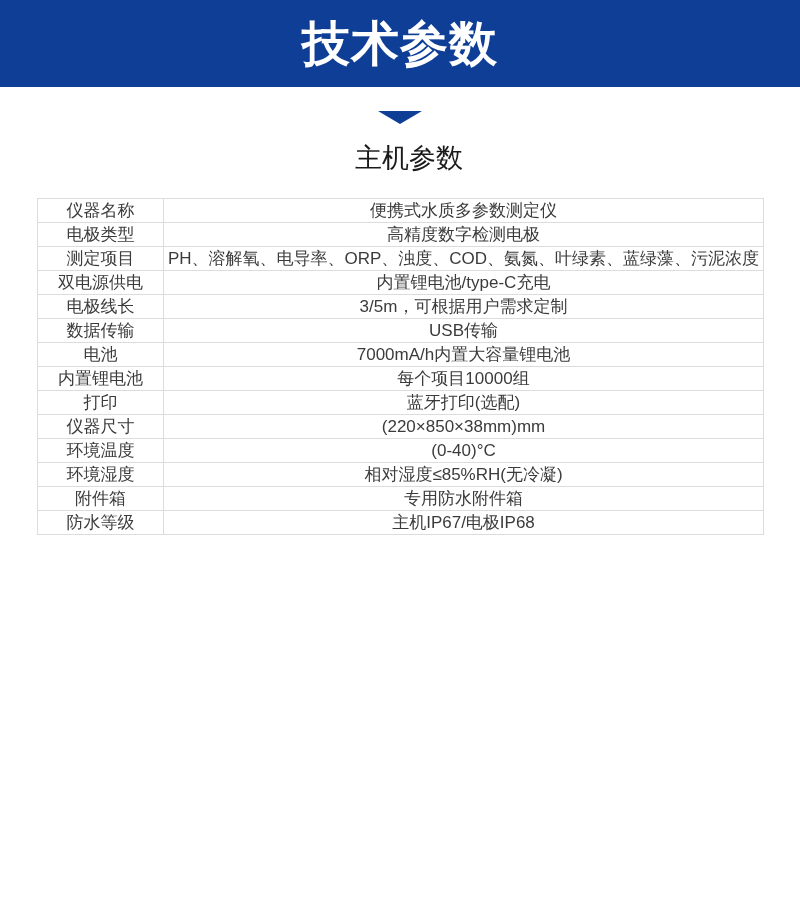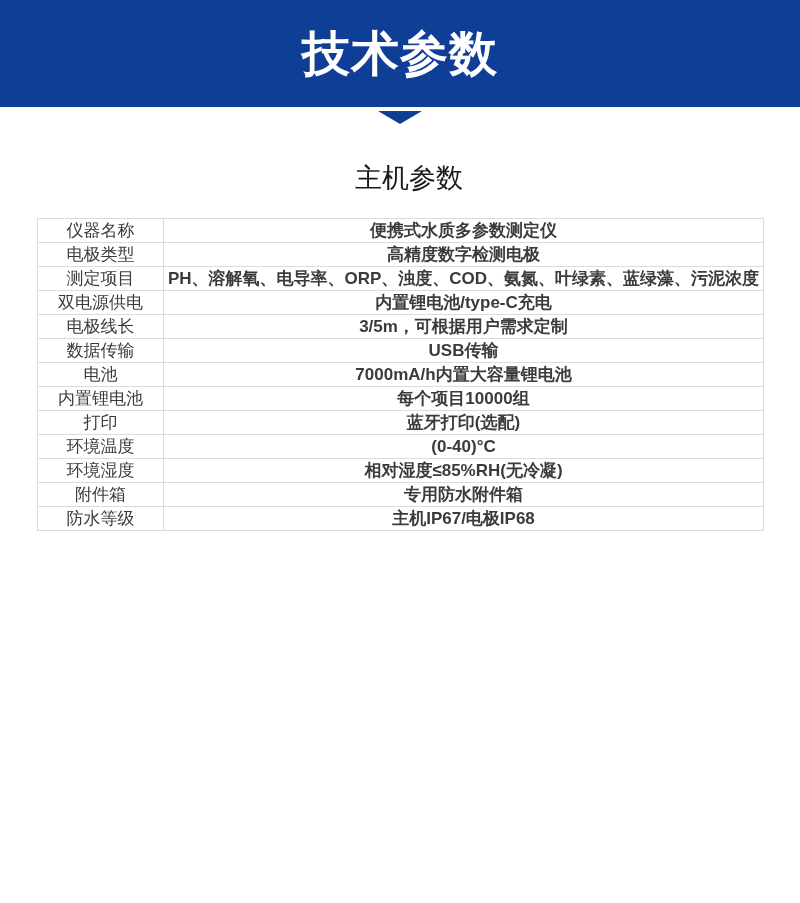--- a/index.html
+++ b/index.html
@@ -12,21 +12,21 @@
   body{
     width:800px;
     height:903px;
     background:#FFFFFF;
     font-family:"Liberation Sans","DejaVu Sans",sans-serif;
     overflow:hidden;
   }
   .banner{
     position:relative;
     width:800px;
-    height:107px;
+    height:87px;
     background:var(--banner-bg);
     display:flex;
     align-items:center;
     justify-content:center;
   }
   .banner-title{
     color:#FFFFFF;
     font-size:48px;
     font-weight:bold;
     letter-spacing:1px;
@@ -65,21 +65,21 @@
     height:22px;
     font-size:17px;
     color:var(--text-color);
     text-align:center;
     vertical-align:middle;
     padding:0 2px;
     white-space:nowrap;
     overflow:hidden;
   }
   td.label-cell{width:126px;}
-  td.value-cell{width:600px;font-weight:bold;}
+  td.value-cell{width:600px;}
 </style>
 </head>
 <body>
 
 <div class="banner">
   <div class="banner-title">技术参数</div>
   <div class="banner-arrow"></div>
 </div>
 
 <h2 class="section-title">主机参数</h2>
@@ -127,20 +127,24 @@
   <tr>
     <td class="label-cell">内置锂电池</td>
     <td class="value-cell">每个项目10000组</td>
   </tr>
 
   <tr>
     <td class="label-cell">打印</td>
     <td class="value-cell">蓝牙打印(选配)</td>
   </tr>
 
+  <tr>
+    <td class="label-cell">仪器尺寸</td>
+    <td class="value-cell">(220×850×38mm)mm</td>
+  </tr>
 
 
   <tr>
     <td class="label-cell">环境温度</td>
     <td class="value-cell">(0-40)°C</td>
   </tr>
 
   <tr>
     <td class="label-cell">环境湿度</td>
     <td class="value-cell">相对湿度≤85%RH(无冷凝)</td>

